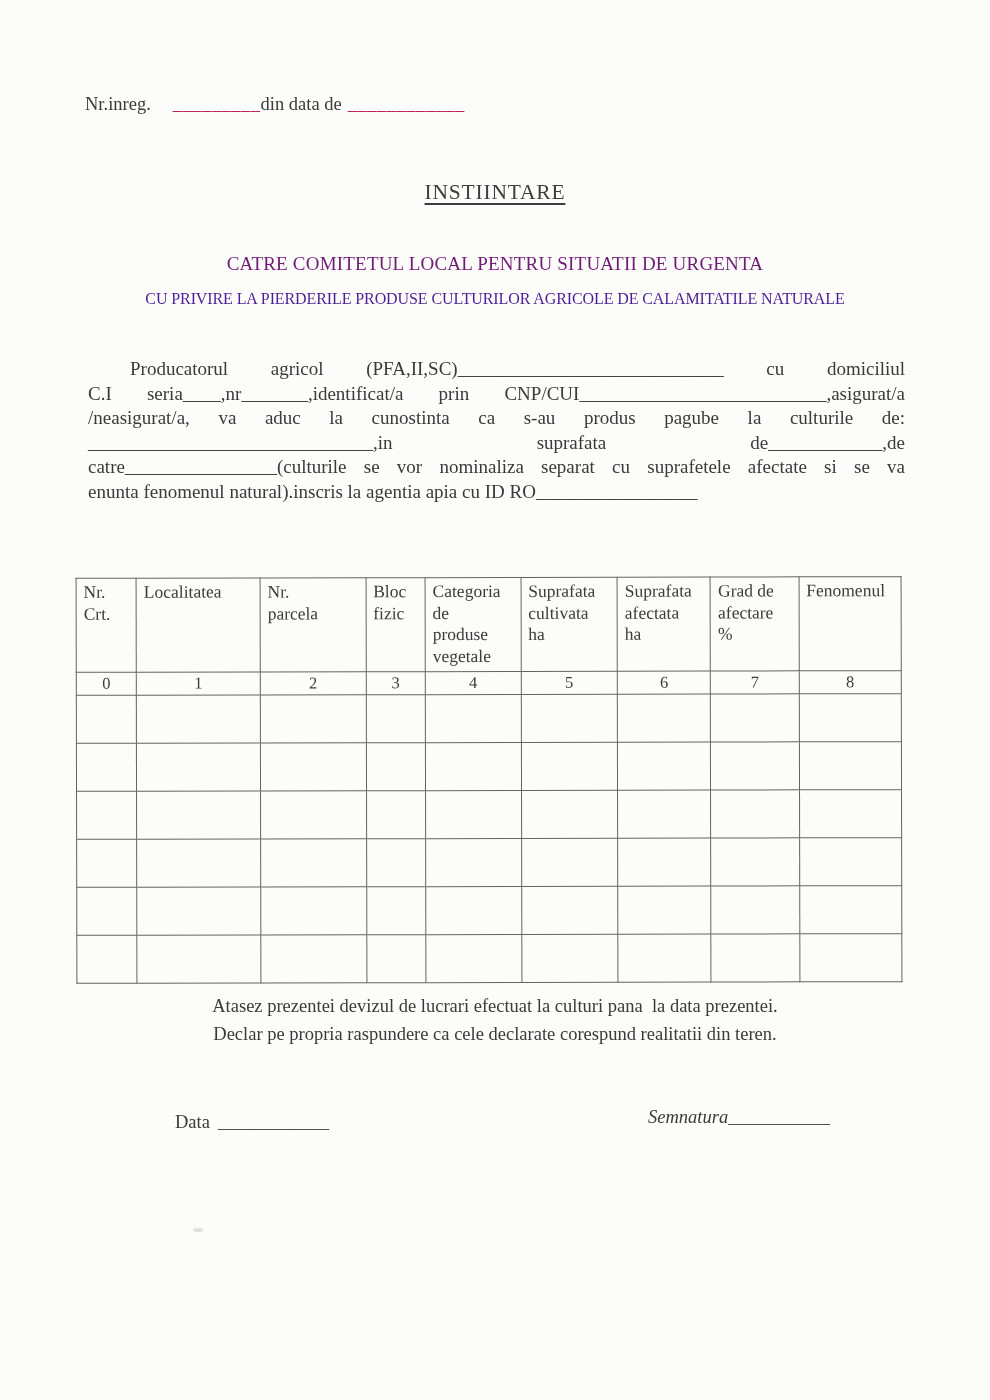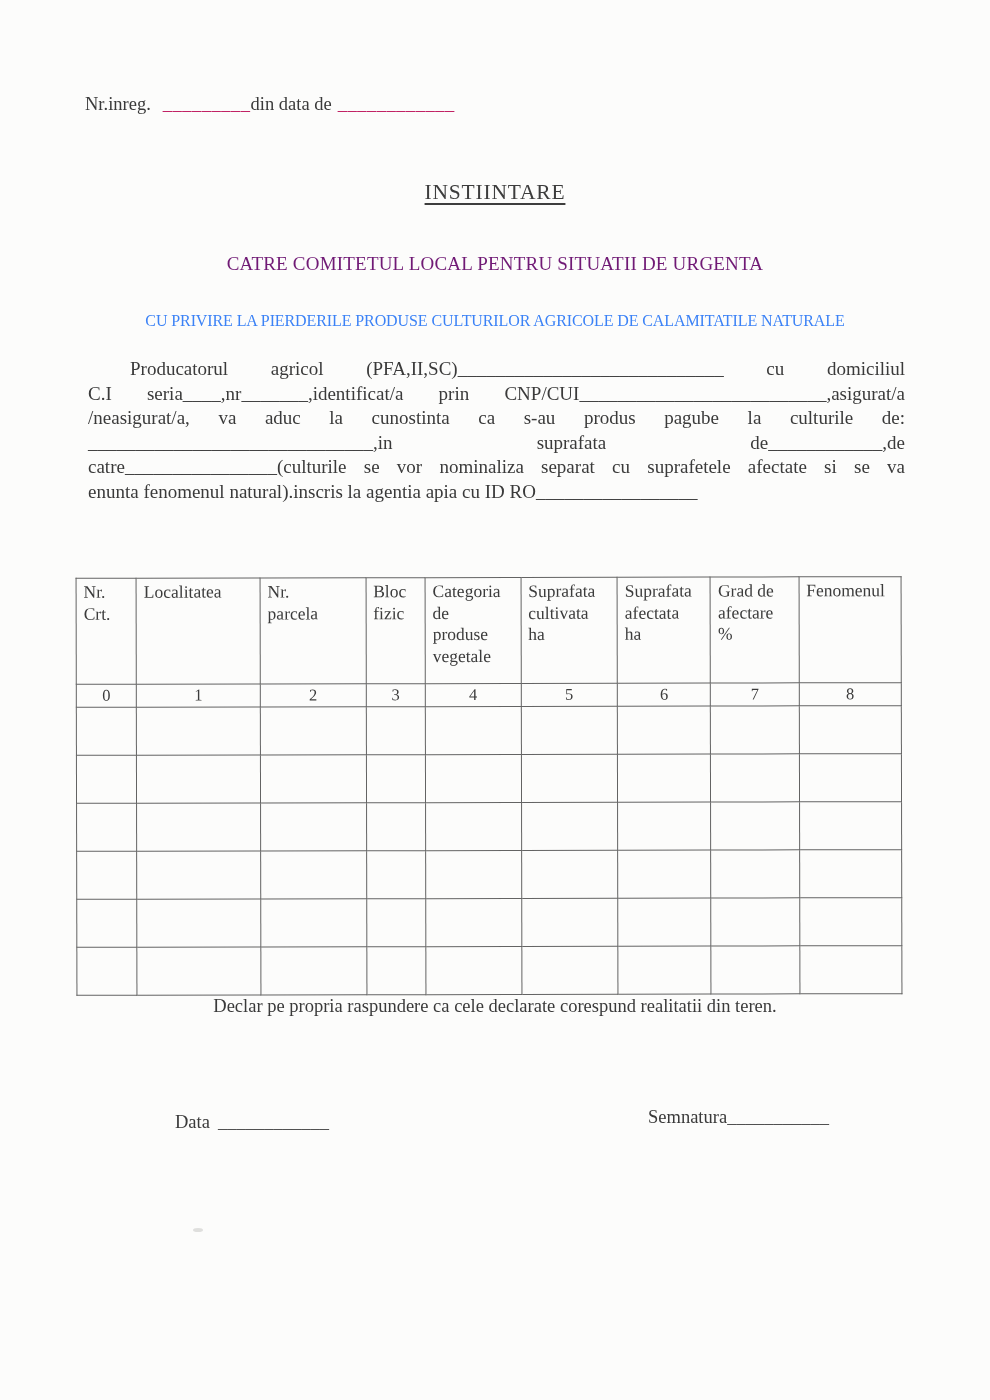--- a/index.html
+++ b/index.html
@@ -16,21 +16,21 @@
     font-family: "Liberation Serif", "DejaVu Serif", serif;
     color: #3a3a3a;
   }
   .reg-line {
     position: absolute;
     left: 85px;
     top: 94px;
     font-size: 18.5px;
     white-space: nowrap;
   }
-  .reg-line .lbl1 { margin-right: 12px; }
+  .reg-line .lbl1 { margin-right: 22px; }
   .reg-line .blank { letter-spacing: 0.5px; color: #be185d; }
   .reg-line .lbl2 { margin-right: 6px; }
   .doc-title {
     position: absolute;
     left: 0; right: 0;
     top: 180px;
     text-align: center;
     font-size: 21.5px;
     font-weight: normal;
     letter-spacing: 0.8px;
@@ -45,25 +45,25 @@
     left: 0; right: 0;
     top: 253px;
     text-align: center;
     font-size: 19px;
     letter-spacing: 0.2px;
     color: #701a75;
   }
   .subject {
     position: absolute;
     left: 0; right: 0;
-    top: 312px;
+    top: 290px;
     text-align: center;
     font-size: 16px;
     letter-spacing: -0.1px;
-    color: #3b82f6;
+    color: #4c1d95;
   }
   .declaration {
     position: absolute;
     left: 88px;
     top: 357px;
     width: 817px;
     font-size: 19px;
     line-height: 24.6px;
   }
   .declaration .dline { white-space: normal; }
@@ -83,21 +83,21 @@
   }
   table.damage-table th,
   table.damage-table td {
     border: 1px solid #636363;
   }
   table.damage-table th {
     font-weight: normal;
     font-size: 17.5px;
     text-align: left;
     vertical-align: top;
-    padding: 3px 5px 15px 7px;
+    padding: 3px 5px 3px 7px;
     height: 83px;
     line-height: 1.24;
     white-space: pre-line;
     color: #3c3c3c;
   }
   tr.idx-row td {
     text-align: center;
     font-size: 16.5px;
     height: 22px;
     padding: 0;
@@ -120,20 +120,21 @@
     top: 1112px;
     font-size: 18.5px;
     margin-left: 40px;
   }
   .sign-date .blank { margin-left: 8px; }
   .sign-signature {
     position: absolute;
     left: 648px;
     top: 1107px;
     font-size: 18.5px;
+    font-style: italic;
   }
   .blank { color: #4a4a4a; }
   .smudge {
     position: absolute;
     left: 193px;
     top: 1228px;
     width: 10px;
     height: 4px;
     background: #c6c6c4;
     border-radius: 50%;
@@ -274,20 +275,21 @@
           <td></td>
           <td></td>
           <td></td>
           <td></td>
           <td></td>
         </tr>
     </tbody>
   </table>
 
   <div class="closing">
+    <div class="closing-line">Atasez prezentei devizul de lucrari efectuat la culturi pana  la data prezentei.</div>
     <div class="closing-line">Declar pe propria raspundere ca cele declarate corespund realitatii din teren.</div>
   </div>
 
   <div class="sign-date"><span>Data</span><span class="blank">____________</span></div>
 
   <div class="sign-signature"><span>Semnatura</span><span class="blank">___________</span></div>
 
   <div class="smudge"></div>
 
 </div>

